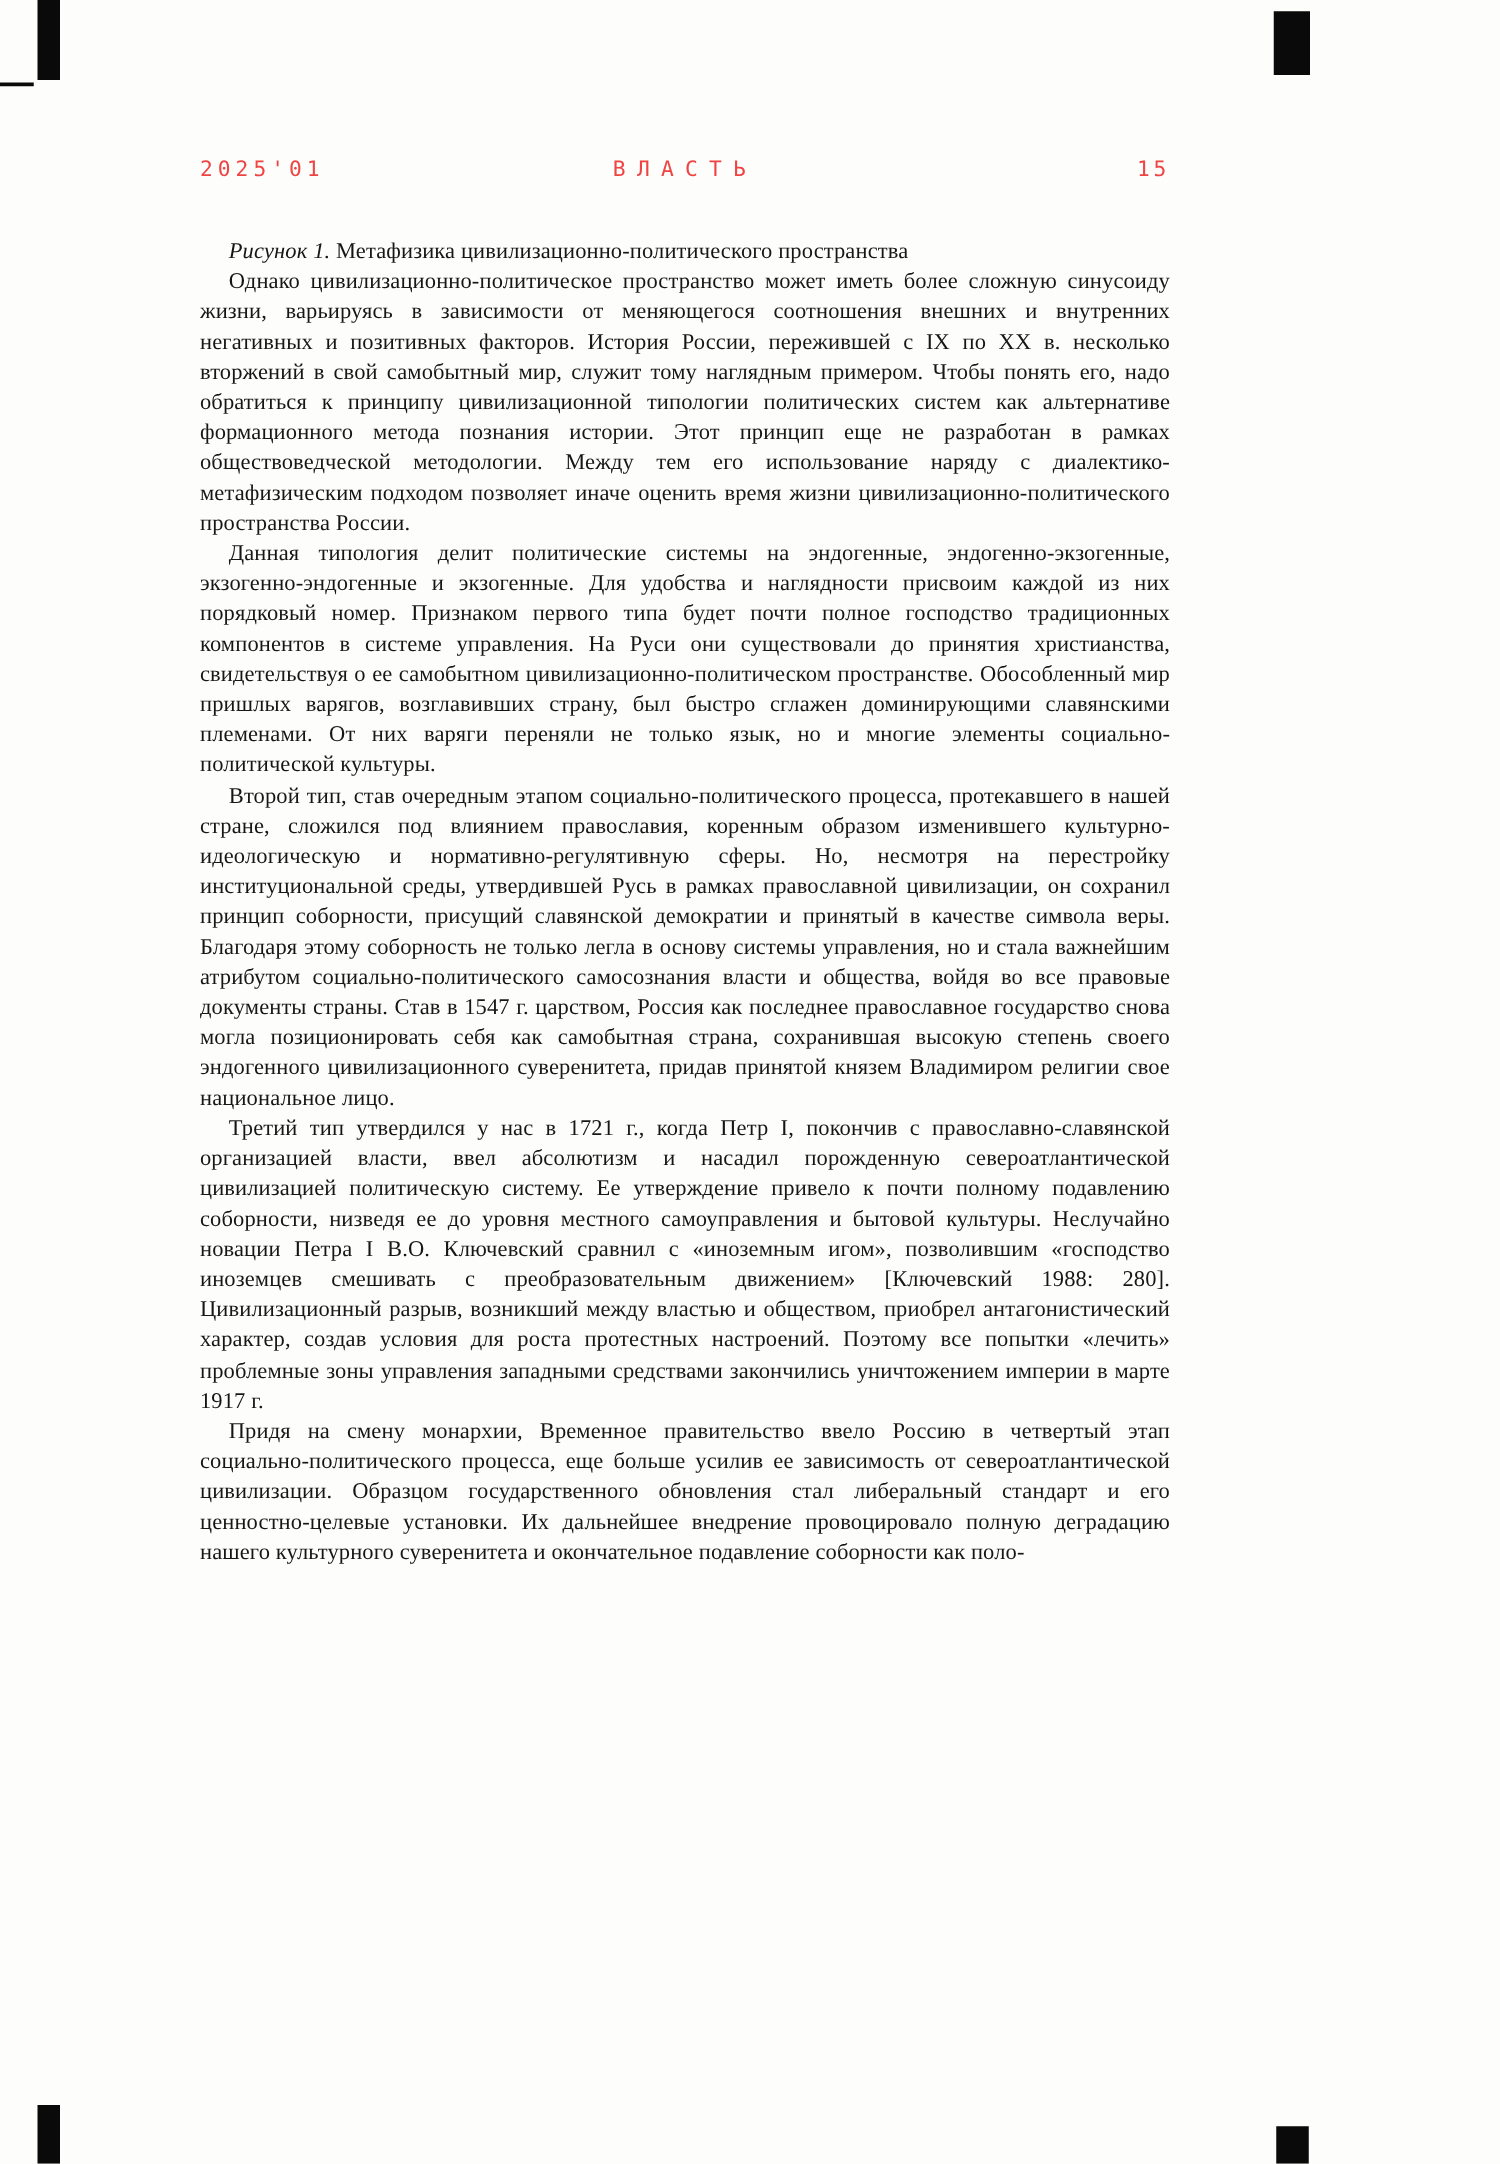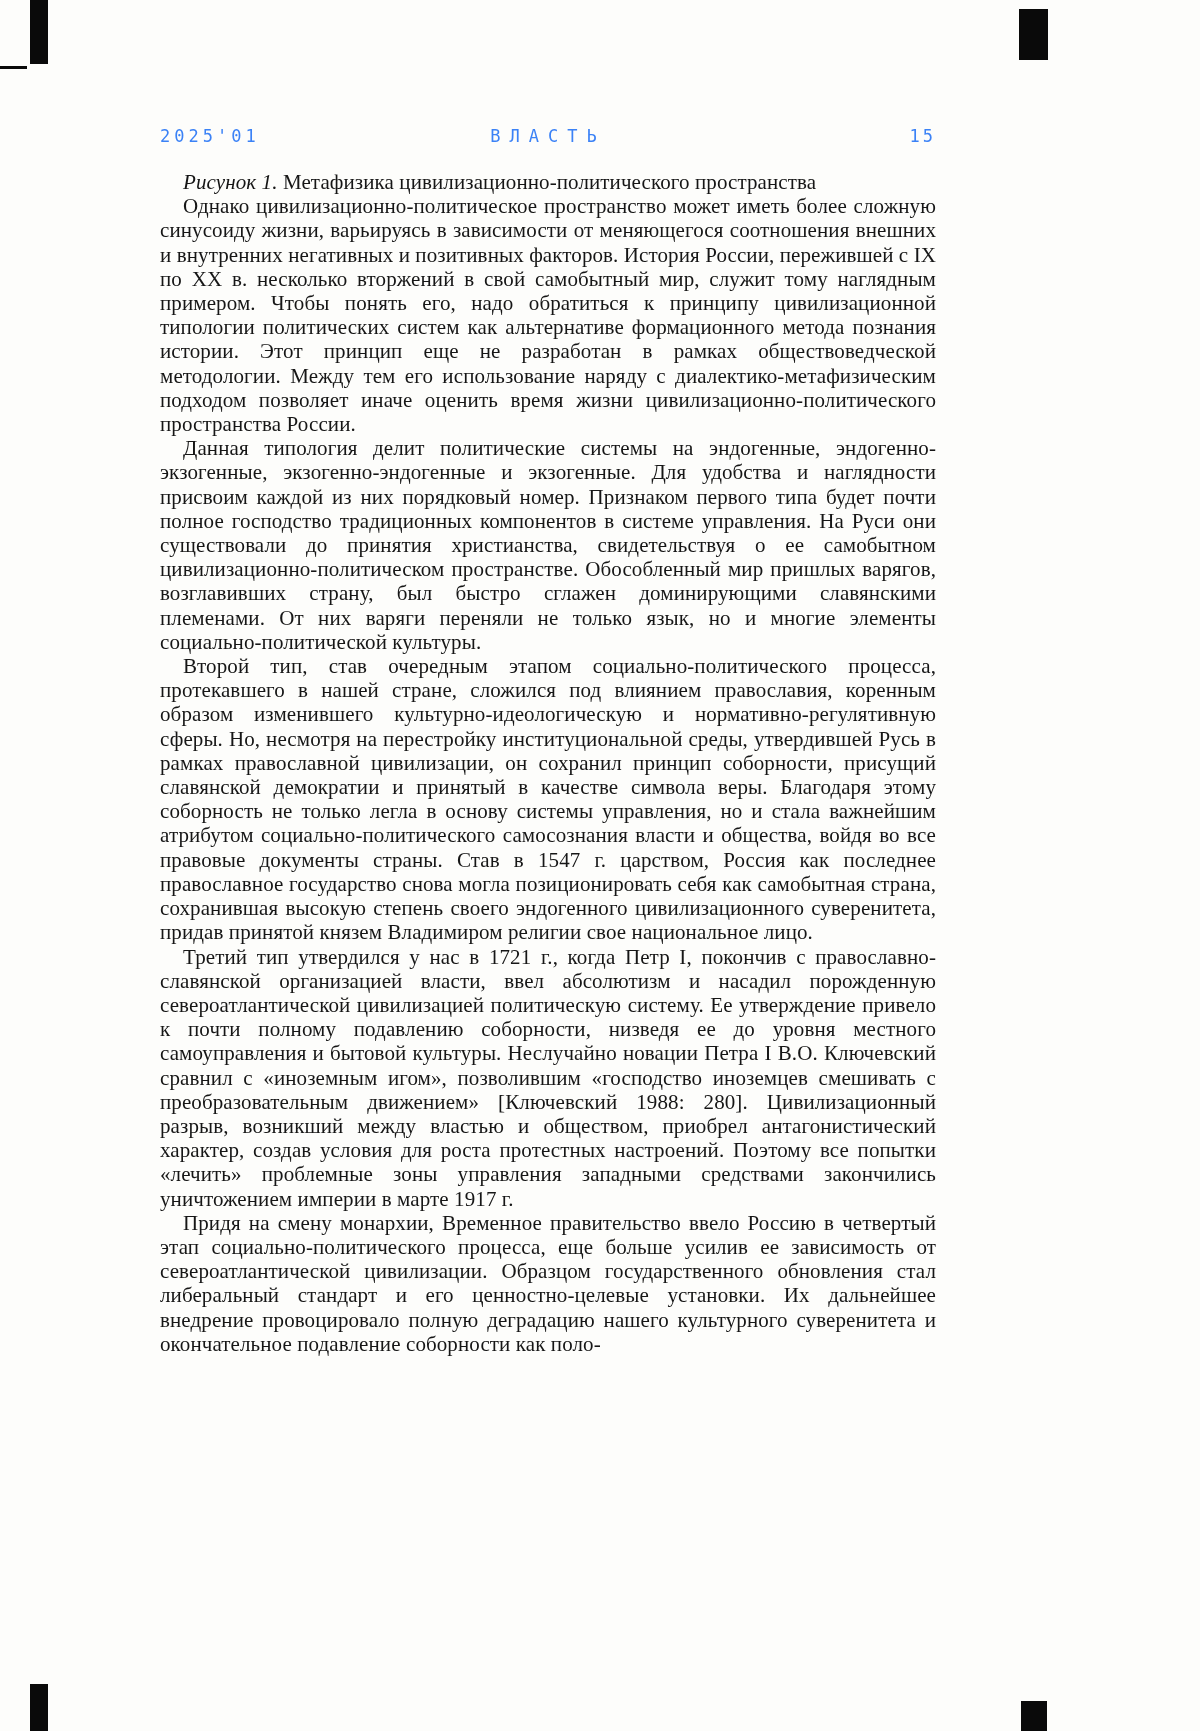--- a/index.html
+++ b/index.html
@@ -31,33 +31,33 @@
   .running-head {
     position: absolute;
     left: 160px;
     top: 126px;
     width: 776px;
     display: grid;
     grid-template-columns: 1fr auto 1fr;
     align-items: baseline;
     font-family: "DejaVu Sans Mono", "Liberation Mono", monospace;
     font-size: 17px;
-    color: #3b82f6;
+    color: #ef4444;
   }
   .running-head .issue   { justify-self: start; letter-spacing: 4px; }
   .running-head .journal { justify-self: center; letter-spacing: 9px; }
   .running-head .folio   { justify-self: end; letter-spacing: 3px; }
 
   
   .text-block {
     position: absolute;
     left: 160px;
-    top: 170px;
+    top: 188px;
     width: 776px;
-    font-size: 21px;
+    font-size: 18px;
     line-height: 24.2px;
     text-align: justify;
     letter-spacing: 0.1px;
     hyphens: none;
   }
   .text-block p {
     margin: 0;
     text-indent: 23px;
   }
   .text-block .caption em {

